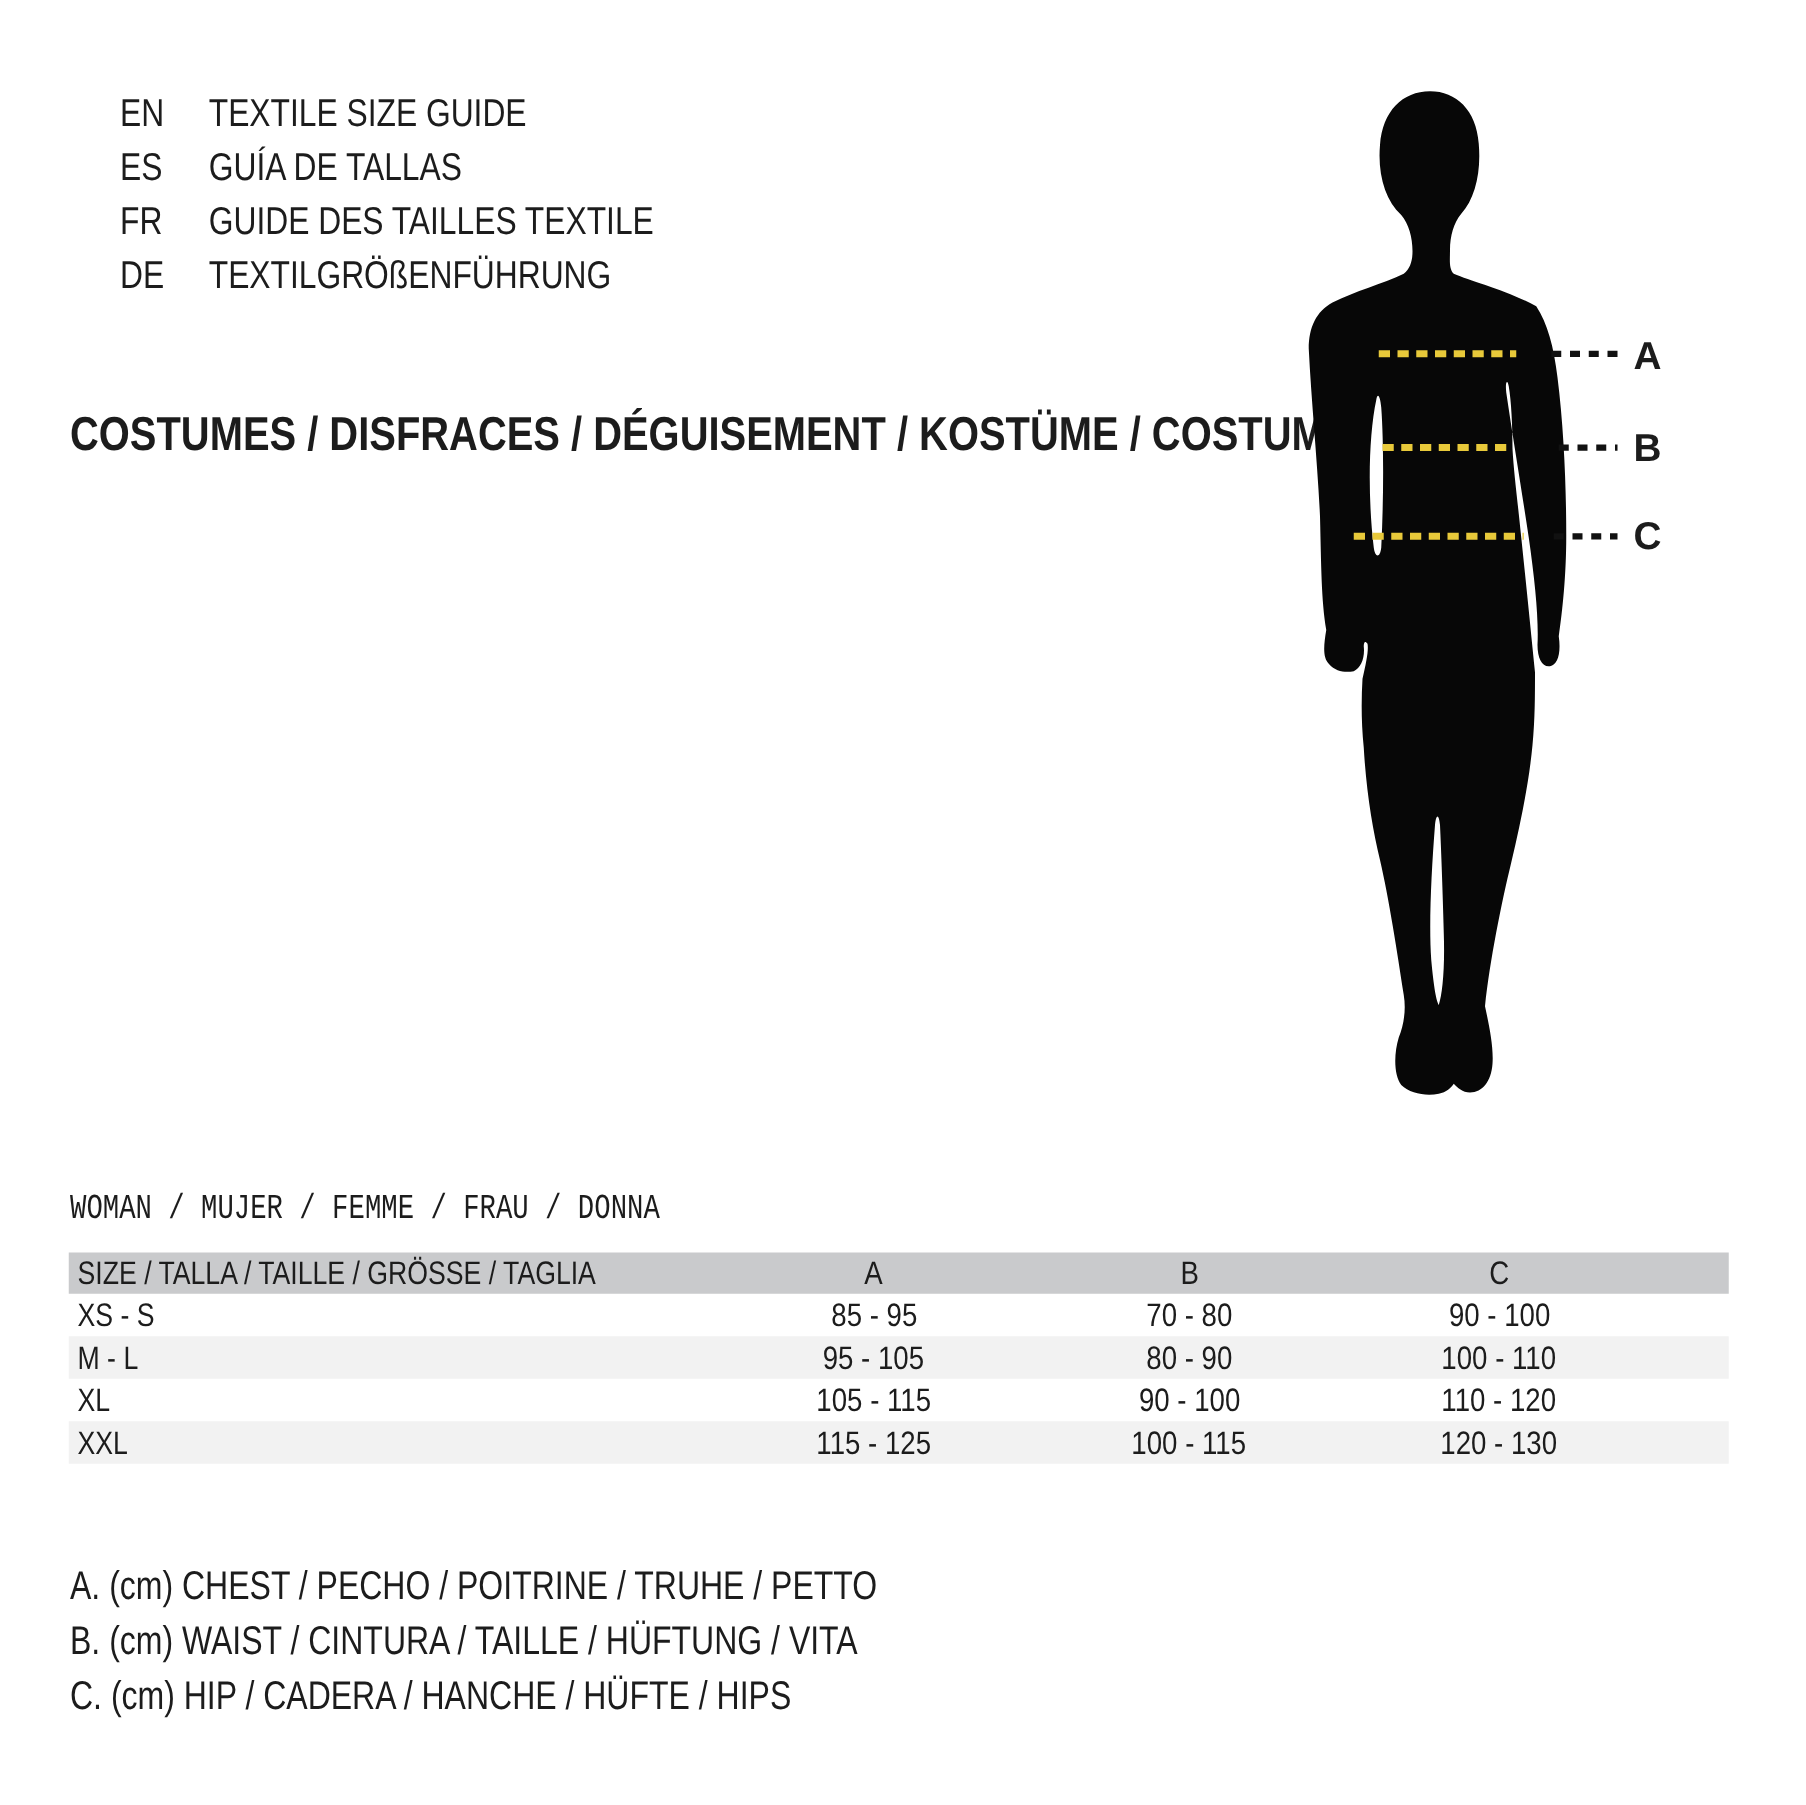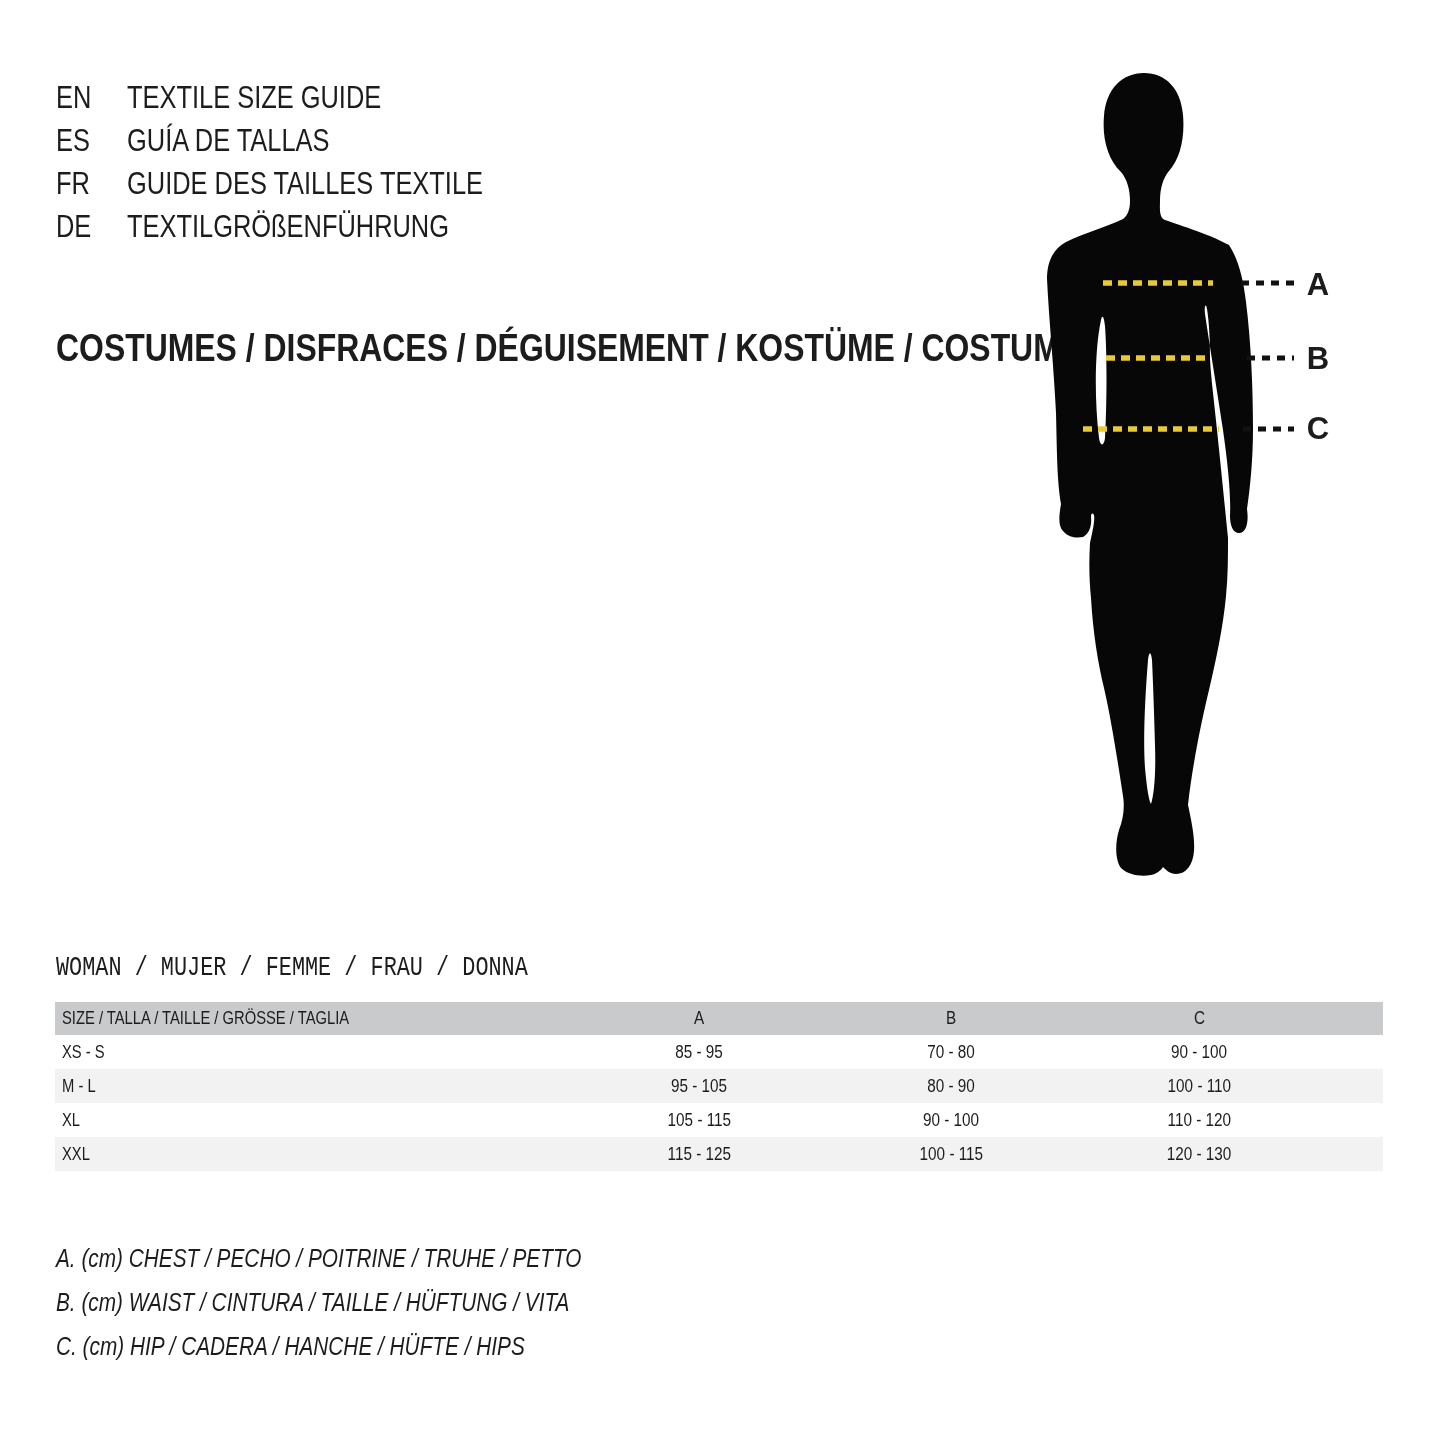--- a/index.html
+++ b/index.html
@@ -19,21 +19,21 @@
   }
   .cond-c {
     display:inline-block;
     transform:scaleX(0.85);
     transform-origin:50% 50%;
     white-space:nowrap;
   }
 
   
   .lang-block { position:absolute; left:56px; top:73px; }
-  .lang-row { height:43px; display:flex; align-items:flex-end; font-size:31px; }
+  .lang-row { height:43px; display:flex; align-items:flex-start; font-size:31px;margin-left:40px; }
   .lang-code { display:inline-block; width:71px; flex:0 0 71px; }
 
   
   .category-heading {
     position:absolute; left:56px; top:327px;
     font-size:38px; font-weight:700; letter-spacing:0;
   }
   .category-heading .cond { transform:scaleX(0.84); }
 
   
@@ -48,31 +48,31 @@
 
   
   .section-title {
     position:absolute; left:56px; top:950px;
     font-size:28px; line-height:36px;font-family:Liberation Mono, monospace;
   }
   .section-title .cond { transform:scaleX(0.78); }
 
   
   .size-table { position:absolute; left:55px; top:1002px; width:1328px; }
-  .t-row { display:flex; align-items:center; height:34px; font-size:18px; }
+  .t-row { display:flex; align-items:center; height:34px; font-size:26px; }
   .t-row.t-head { height:33px; background:#c9cacc; }
   .t-row:nth-child(odd):not(.t-head) { background:#f2f2f2; }
   .col-size { width:39%; padding-left:7px; }
   .col-a { width:19%; text-align:center; }
   .col-b { width:19%; text-align:center; }
   .col-c { width:23%; text-align:center; padding-right:62px; }
 
   
   .legend-block { position:absolute; left:56px; top:1243px; }
-  .legend-line { height:44px; display:flex; align-items:flex-start; font-size:26px;font-style:italic; }
+  .legend-line { height:44px; display:flex; align-items:flex-end; font-size:32px; }
   .legend-line .cond { transform:scaleX(0.8); }
 </style>
 </head>
 <body>
 
 <div class="lang-block">
   <div class="lang-row">
     <span class="lang-code"><span class="cond">EN</span></span>
     <span><span class="cond">TEXTILE SIZE GUIDE</span></span>
   </div>

